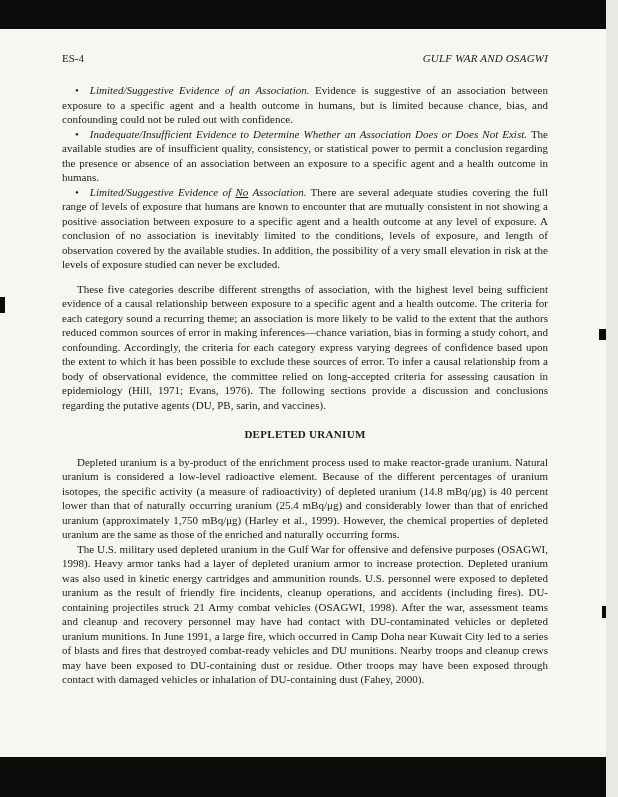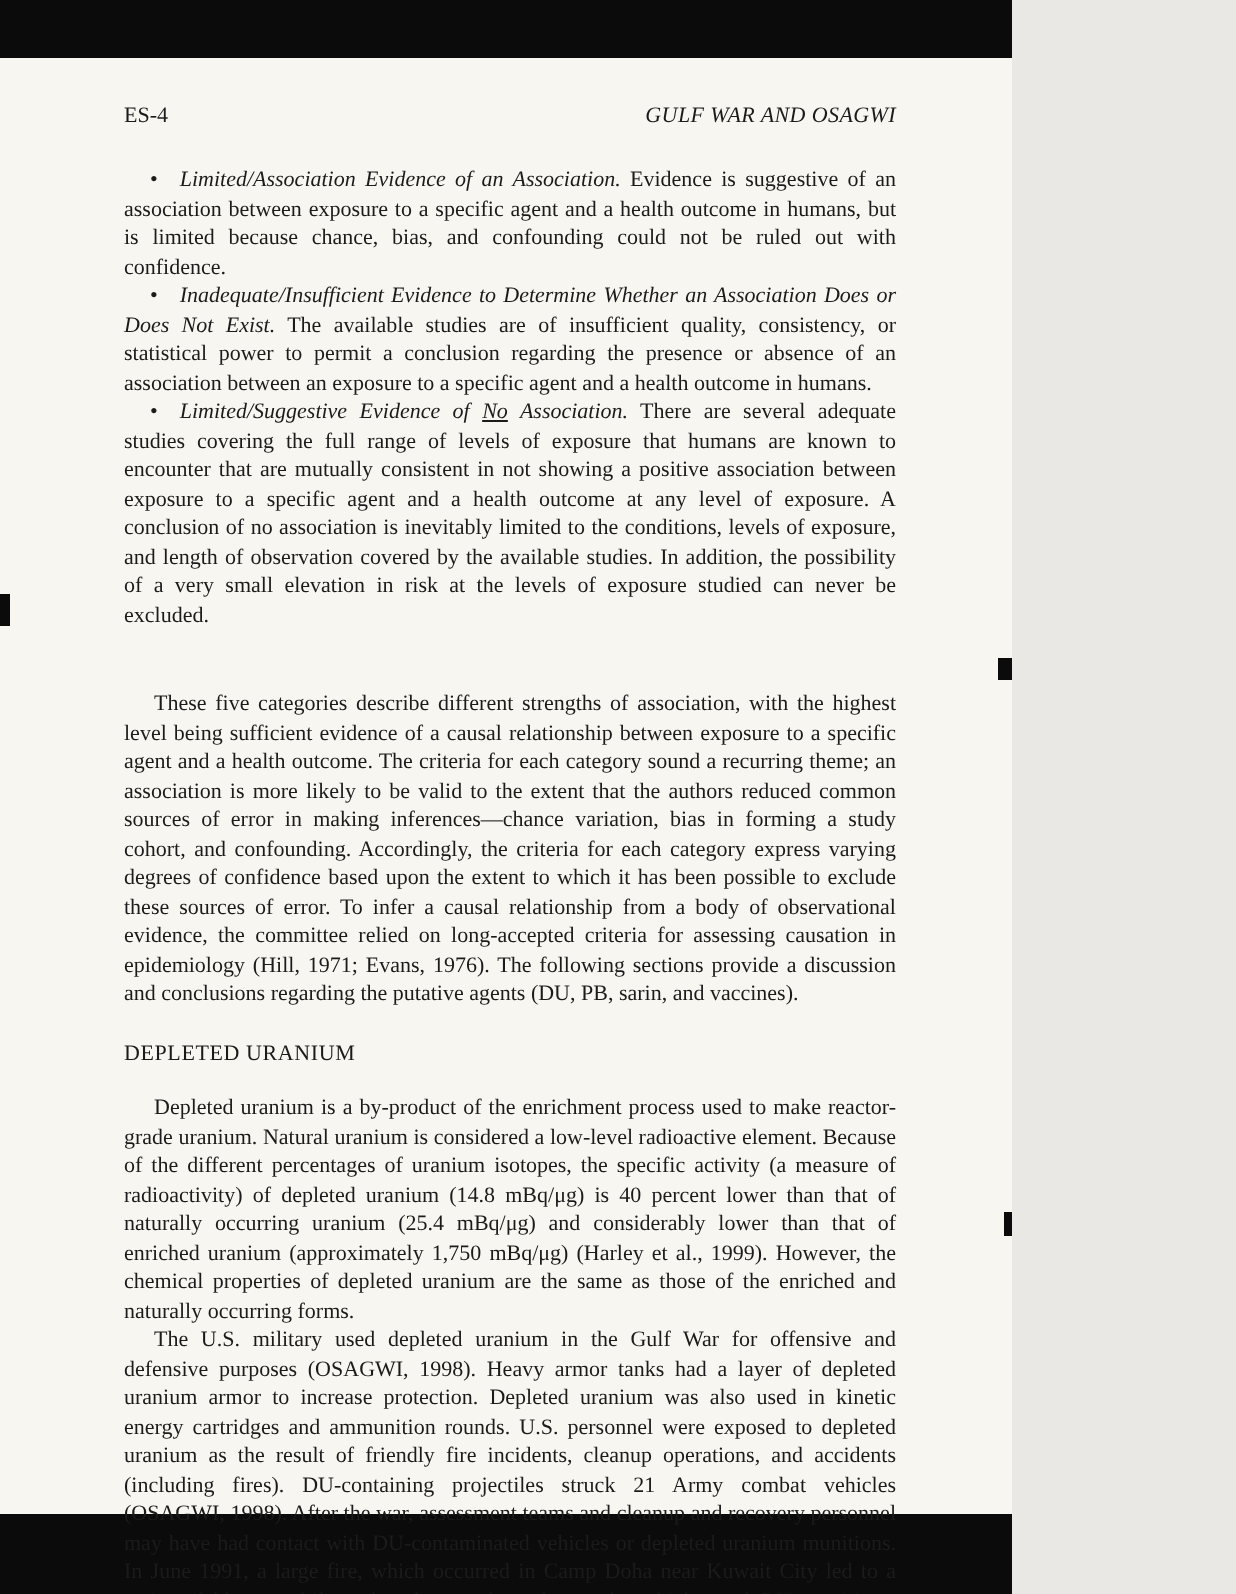--- a/index.html
+++ b/index.html
@@ -3,21 +3,21 @@
 <meta charset="utf-8">
 <style>
   html, body { margin: 0; padding: 0; }
   body {
     width: 618px; height: 797px;
     background: #e9e8e4;
     font-family: "Liberation Serif", serif;
   }
   .scan-page {
     position: relative;
-    width: 506px; height: 797px;
+    width: 606px; height: 797px;
     background: #f7f6f1;
     overflow: hidden;
     color: #1b1b1b;
   }
   .bar { position: absolute; left: 0; width: 100%; background: #0b0b0b; }
   .bar-top { top: 0; height: 29px; }
   .bar-bottom { bottom: 0; height: 40px; }
   .edge-mark { position: absolute; background: #0b0b0b; }
   .mark-left-1 { left: 0; top: 297px; width: 5px; height: 16px; }
   .mark-right-1 { right: 0; top: 329px; width: 7px; height: 11px; }
@@ -42,24 +42,25 @@
     font-size: 11px;
     line-height: 14.5px;
     text-align: justify;
     text-indent: 15px;
     margin: 0;
   }
   .bullet-para { text-indent: 13px; }
   .lead-italic { font-style: italic; }
   .underlined { text-decoration: underline; }
   .emph { }
-  .gap-above { margin-top: 30px; }
+  .gap-above { margin-top: 10px; }
 
   .section-heading {
-    font-weight: normal;
+    text-align: center;
+    font-weight: bold;
     font-size: 11px;
     letter-spacing: 0.3px;
     margin: 15px 0 13px 0;
     line-height: 14.5px;
   }
 </style>
 </head>
 <body>
 
 <div class="scan-page">
@@ -70,21 +71,21 @@
   <div class="edge-mark mark-right-1"></div>
   <div class="edge-mark mark-right-2"></div>
 
   <div class="page-inner">
 
     <div class="running-head">
       <span>ES-4</span>
       <span class="running-title">GULF WAR AND OSAGWI</span>
     </div>
 
-    <p class="body-text bullet-para"><span>•</span> <span class="lead-italic">Limited/Association Evidence of an Association.</span><span> Evidence is suggestive of an association between exposure to a specific agent and a health outcome in humans, but is limited because chance, bias, and confounding could not be ruled out with confidence.</span></p>
+    <p class="body-text bullet-para"><span>•</span> <span class="lead-italic">Limited/Suggestive Evidence of an Association.</span><span> Evidence is suggestive of an association between exposure to a specific agent and a health outcome in humans, but is limited because chance, bias, and confounding could not be ruled out with confidence.</span></p>
 
     <p class="body-text bullet-para"><span>•</span> <span class="lead-italic">Inadequate/Insufficient Evidence to Determine Whether an Association Does or Does Not Exist.</span><span> The available studies are of insufficient quality, consistency, or statistical power to permit a conclusion regarding the presence or absence of an association between an exposure to a specific agent and a health outcome in humans.</span></p>
 
     <p class="body-text bullet-para"><span>•</span> <span class="lead-italic">Limited/Suggestive Evidence of </span><span class="lead-italic underlined">No</span><span class="lead-italic"> Association.</span><span> There are several adequate studies covering the full range of levels of exposure that humans are known to encounter that are mutually consistent in </span><span class="emph">not</span><span> showing a positive association between exposure to a specific agent and a health outcome at any level of exposure. A conclusion of no association is inevitably limited to the conditions, levels of exposure, and length of observation covered by the available studies. In addition, the possibility of a very small elevation in risk at the levels of exposure studied can never be excluded.</span></p>
 
     <p class="body-text gap-above">These five categories describe different strengths of association, with the highest level being sufficient evidence of a causal relationship between exposure to a specific agent and a health outcome. The criteria for each category sound a recurring theme; an association is more likely to be valid to the extent that the authors reduced common sources of error in making inferences—chance variation, bias in forming a study cohort, and confounding. Accordingly, the criteria for each category express varying degrees of confidence based upon the extent to which it has been possible to exclude these sources of error. To infer a causal relationship from a body of observational evidence, the committee relied on long-accepted criteria for assessing causation in epidemiology (Hill, 1971; Evans, 1976). The following sections provide a discussion and conclusions regarding the putative agents (DU, PB, sarin, and vaccines).</p>
 
     <h2 class="section-heading">DEPLETED URANIUM</h2>
 
     <p class="body-text">Depleted uranium is a by-product of the enrichment process used to make reactor-grade uranium. Natural uranium is considered a low-level radioactive element. Because of the different percentages of uranium isotopes, the specific activity (a measure of radioactivity) of depleted uranium (14.8 mBq/μg) is 40 percent lower than that of naturally occurring uranium (25.4 mBq/μg) and considerably lower than that of enriched uranium (approximately 1,750 mBq/μg) (Harley et al., 1999). However, the chemical properties of depleted uranium are the same as those of the enriched and naturally occurring forms.</p>

